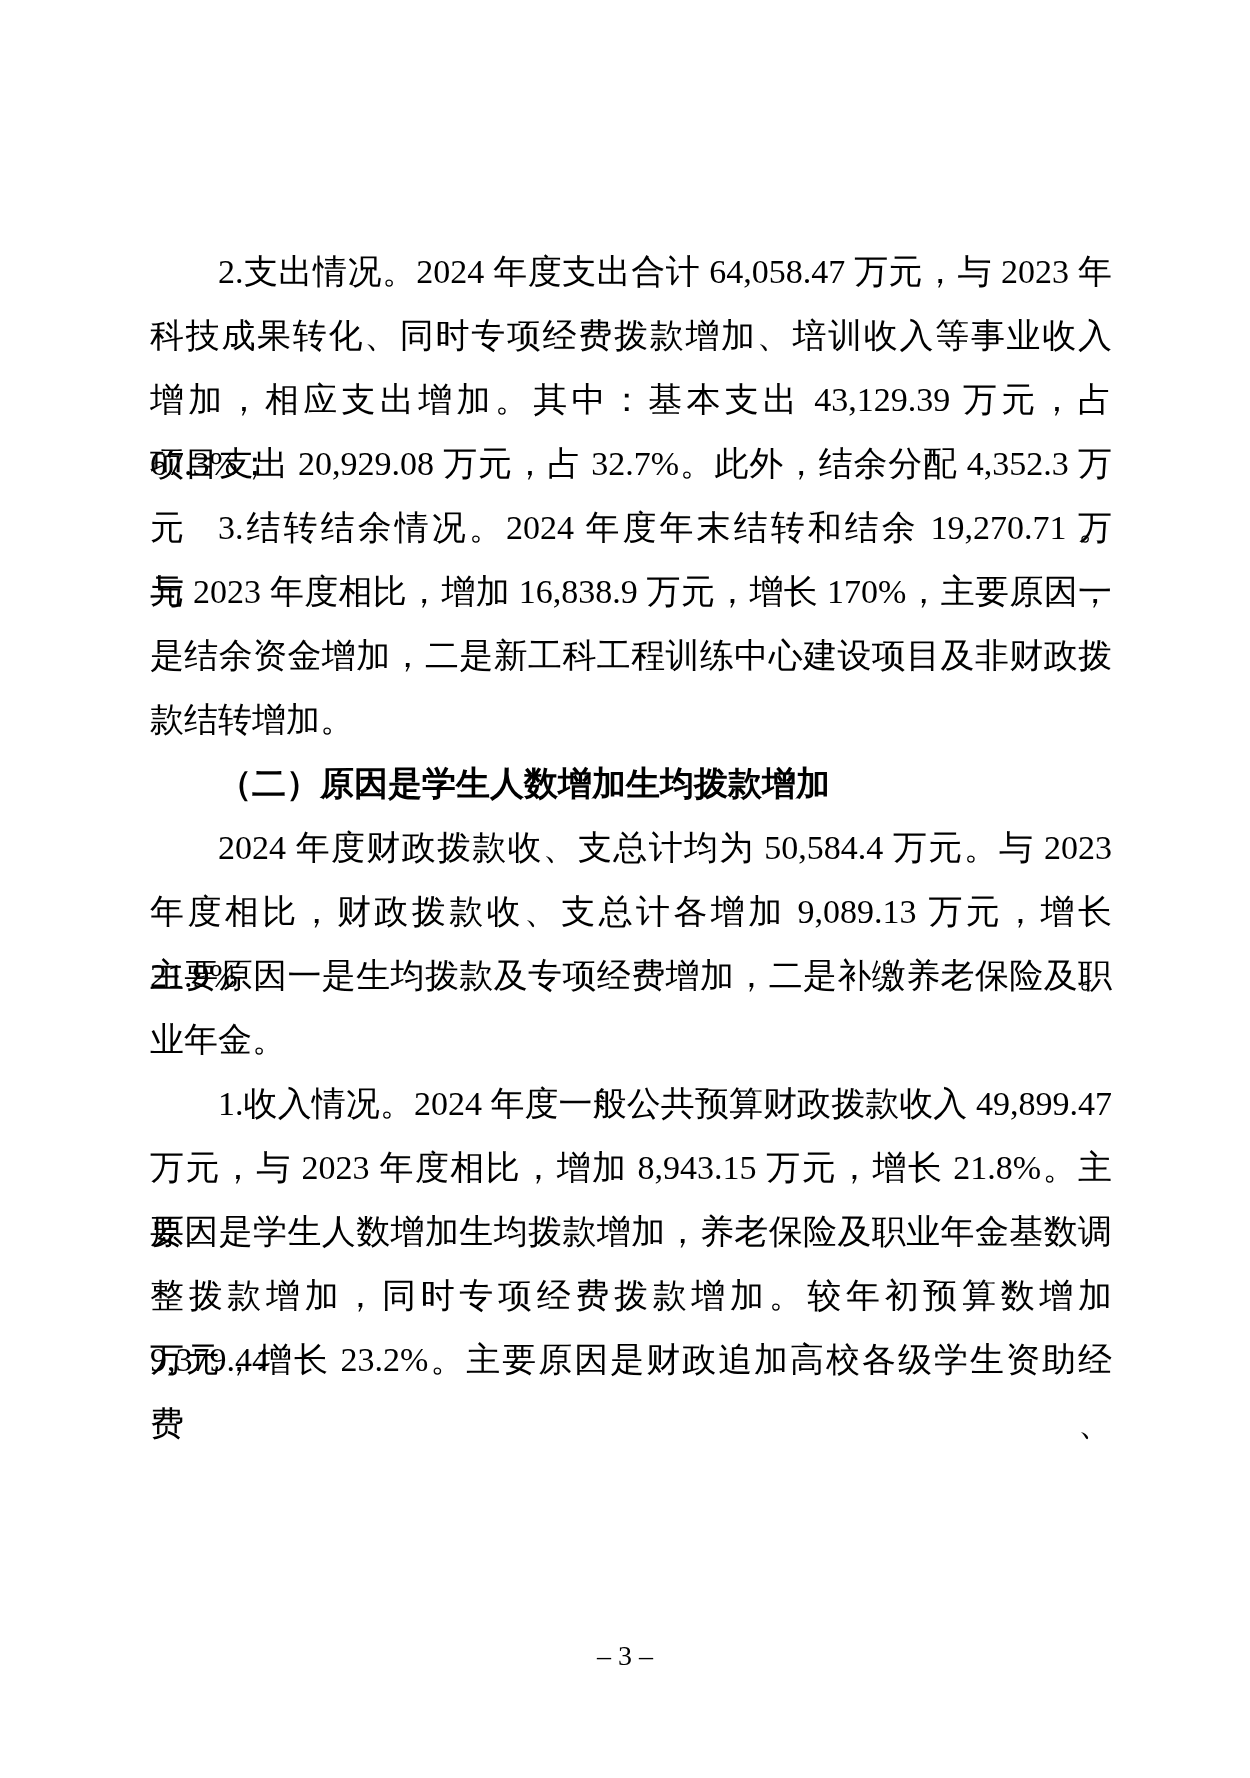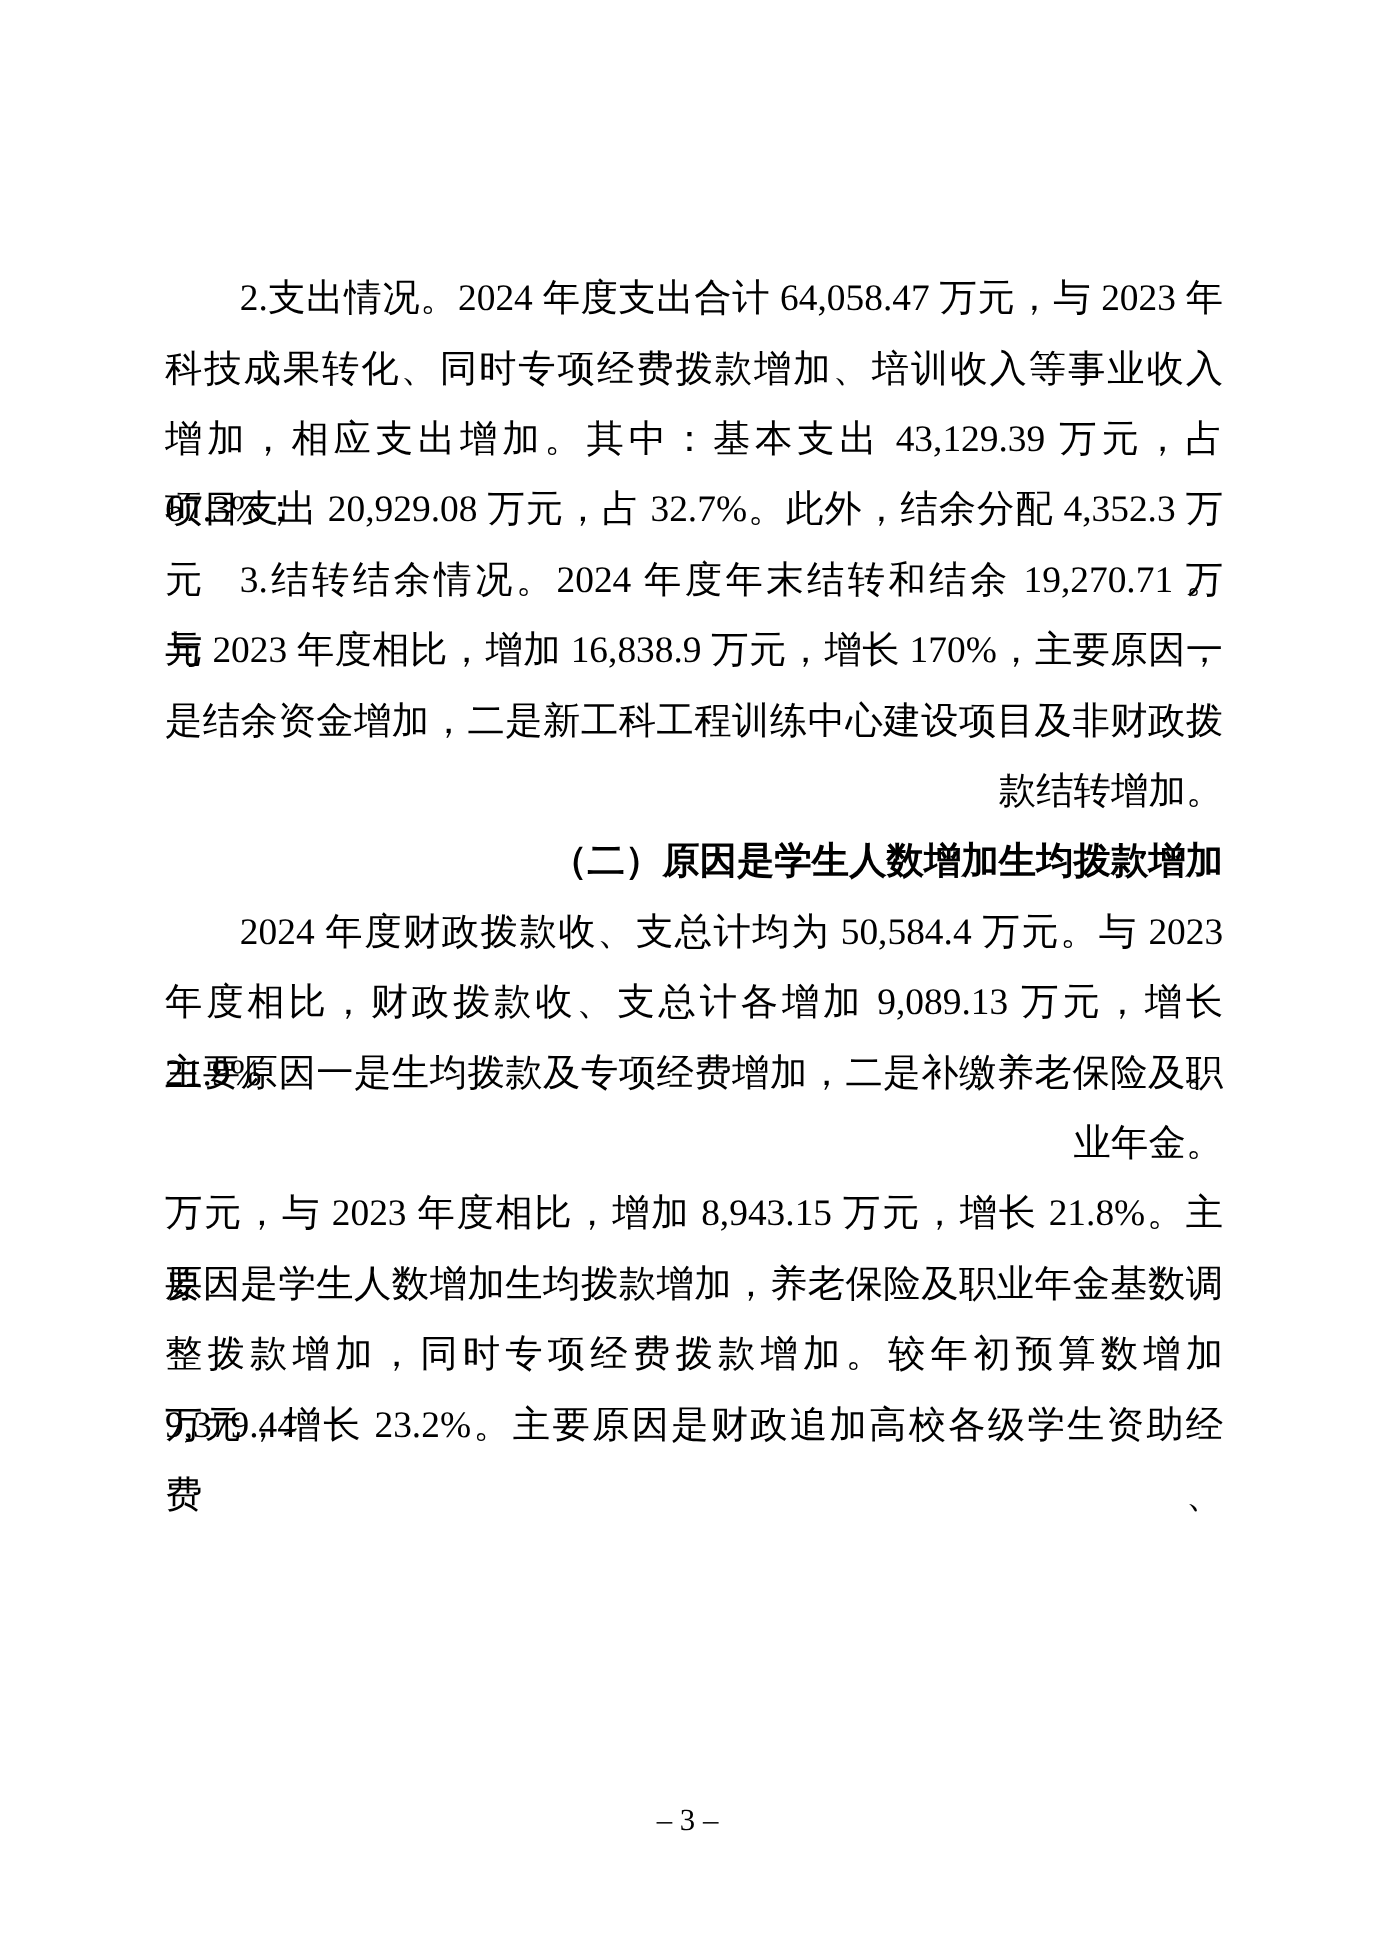--- a/index.html
+++ b/index.html
@@ -26,21 +26,21 @@
   .text-block {
     position: absolute;
     left: 150px;
     top: 226px;
     width: 962px;
   }
   .line {
     font-size: 34px;
     line-height: 64px;
     height: 64px;
-    text-align: right;
+    text-align: left;
     white-space: normal;
     letter-spacing: 0;
   }
   .line.justify {
     text-align: justify;
     text-align-last: justify;
     text-justify: inter-character;
   }
   .line.indent {
     text-indent: 2em;
@@ -71,20 +71,21 @@
       <div class="line justify">项目支出 20,929.08 万元，占 32.7%。此外，结余分配 4,352.3 万元。</div>
       <div class="line indent justify">3.结转结余情况。2024 年度年末结转和结余 19,270.71 万元，</div>
       <div class="line justify">与 2023 年度相比，增加 16,838.9 万元，增长 170%，主要原因一</div>
       <div class="line justify">是结余资金增加，二是新工科工程训练中心建设项目及非财政拨</div>
       <div class="line">款结转增加。</div>
       <div class="line indent bold">（二）原因是学生人数增加生均拨款增加</div>
       <div class="line indent justify">2024 年度财政拨款收、支总计均为 50,584.4 万元。与 2023</div>
       <div class="line justify">年度相比，财政拨款收、支总计各增加 9,089.13 万元，增长 21.9%。</div>
       <div class="line justify">主要原因一是生均拨款及专项经费增加，二是补缴养老保险及职</div>
       <div class="line">业年金。</div>
+      <div class="line indent justify">1.收入情况。2024 年度一般公共预算财政拨款收入 49,899.47</div>
       <div class="line justify">万元，与 2023 年度相比，增加 8,943.15 万元，增长 21.8%。主要</div>
       <div class="line justify">原因是学生人数增加生均拨款增加，养老保险及职业年金基数调</div>
       <div class="line justify">整拨款增加，同时专项经费拨款增加。较年初预算数增加 9,379.44</div>
       <div class="line justify">万元，增长 23.2%。主要原因是财政追加高校各级学生资助经费、</div>
     </main>
 
   <footer class="page-footer">
     <span>– 3 –</span>
   </footer>
 

